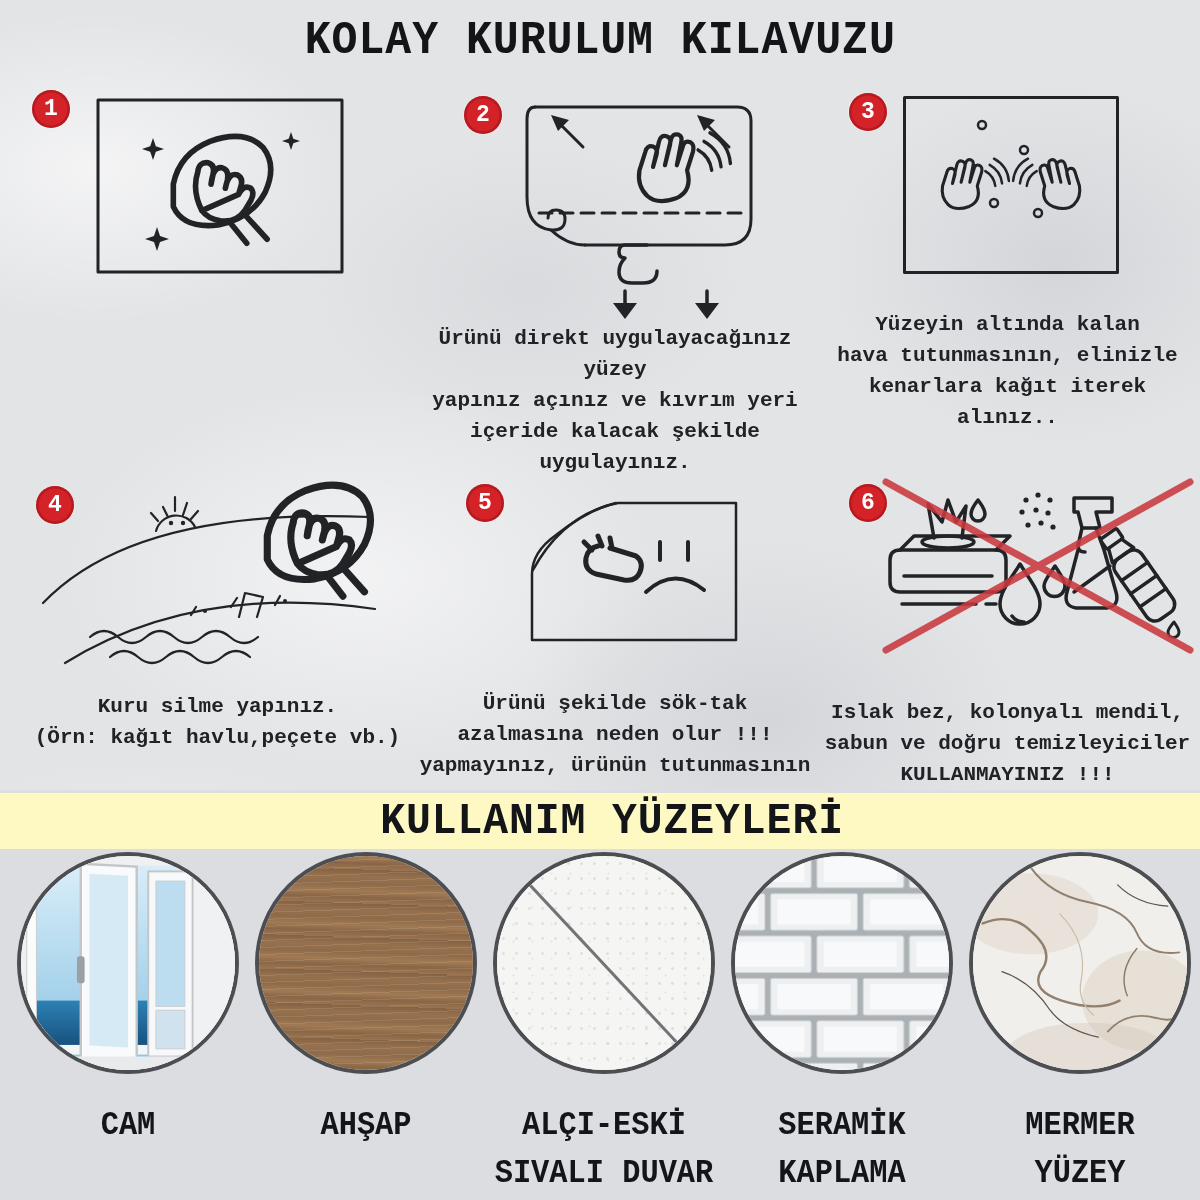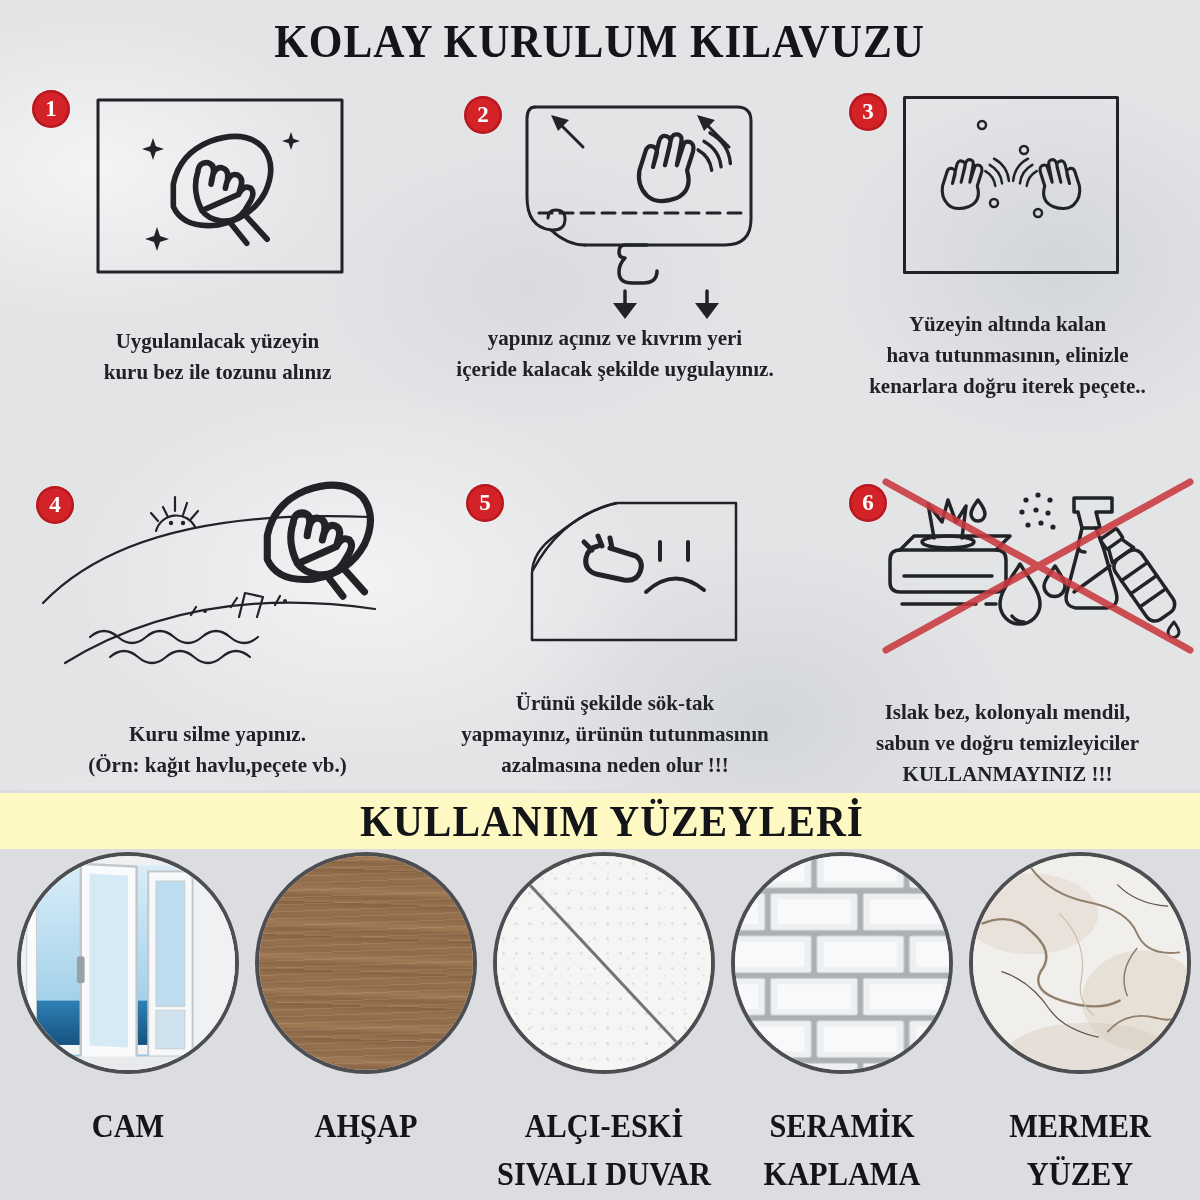--- a/index.html
+++ b/index.html
@@ -1,18 +1,18 @@
 <!DOCTYPE html>
 <html><head>
 <meta charset="utf-8">
 <style>
   html,body{margin:0;padding:0;}
   .page{
     position:relative;width:1200px;height:1200px;overflow:hidden;
-    font-family:Liberation Serif, serif;color:#1d1e21;
+    font-family:Liberation Mono, monospace;color:#1d1e21;
     background-color:#e3e4e6;
     background-image:
       radial-gradient(420px 260px at 8% 14%, rgba(255,255,255,.6), transparent 60%),
       radial-gradient(380px 300px at 88% 22%, rgba(198,202,207,.55), transparent 60%),
       radial-gradient(500px 320px at 30% 48%, rgba(255,255,255,.55), transparent 60%),
       radial-gradient(420px 300px at 64% 60%, rgba(196,200,205,.5), transparent 60%),
       radial-gradient(360px 240px at 44% 24%, rgba(206,209,213,.5), transparent 60%),
       radial-gradient(520px 300px at 12% 78%, rgba(255,255,255,.45), transparent 60%);
   }
   .main-title{position:absolute;top:14px;left:0;width:100%;text-align:center;}
@@ -71,25 +71,20 @@
           <path d="M16 58 Q22 28 52 16 Q86 4 104 22 Q118 40 106 66 Q92 92 60 98 Q26 102 16 80 Z"></path>
           <path d="M44 84 Q34 64 40 46 M40 46 Q41 36 50 37 Q57 39 55 48 L53 58 M53 58 Q55 40 64 42 Q71 44 69 54 L67 62 M67 62 Q70 46 79 49 Q85 52 82 61 L80 68 M80 68 Q85 58 92 62 Q96 66 92 74 L86 84 Q78 96 62 94 Q50 92 44 84 Z"></path>
           <path d="M88 90 L108 112 M72 96 L88 116"></path>
         </g>
         <g fill="#212326">
           <path d="M58 41 L60.8 49.2 L69 52 L60.8 54.8 L58 63 L55.2 54.8 L47 52 L55.2 49.2 Z"></path>
           <path d="M196 35 L198.3 41.7 L205 44 L198.3 46.3 L196 53 L193.7 46.3 L187 44 L193.7 41.7 Z"></path>
           <path d="M62 130 L65 139 L74 142 L65 145 L62 154 L59 145 L50 142 L59 139 Z"></path>
         </g>
       </svg>
-    </div>
-    <div class="caption" style="top:241px;">
-      <div>Uygulanılacak yüzeyin</div>
-      <div>kuru bez ile tozunu alınız</div>
-      <div></div>
     </div>
   </section>
 
   <section class="step" style="left:415px;top:85px;width:400px;height:370px;">
     <div class="badge" style="left:49px;top:11px;">
       <span>2</span>
       </div>
     <div class="icon-wrap" style="left:92px;top:8px;">
       <svg width="260" height="228" viewBox="0 0 260 228">
         <g class="ink" stroke-width="3">
@@ -110,20 +105,21 @@
           <polygon points="106,210 130,210 118,226"></polygon>
           <polygon points="188,210 212,210 200,226"></polygon>
         </g>
         <g class="ink" stroke-width="5" transform="translate(118,28) scale(0.85)">
           <path d="M26 88 Q14 76 17 58 L24 36 Q26 28 33 30 Q39 32 37 40 L33 54 M33 54 L40 24 Q42 16 49 18 Q55 20 53 28 L47 52 M47 52 L54 22 Q56 14 63 16 Q68 18 66 26 L61 52 M61 52 L68 30 Q70 22 77 25 Q82 28 80 36 L73 58 M73 58 Q80 82 60 91 Q38 99 26 88"></path>
           <path d="M86 34 Q100 42 102 58 M93 24 Q111 34 113 54 M100 14 Q122 26 124 50" stroke-width="4"></path>
         </g>
       </svg>
     </div>
     <div class="caption" style="top:238px;">
+      <div>Ürünü direkt uygulayacağınız yüzey</div>
       <div>yapınız açınız ve kıvrım yeri</div>
       <div>içeride kalacak şekilde uygulayınız.</div>
     </div>
   </section>
 
   <section class="step" style="left:820px;top:85px;width:375px;height:370px;">
     <div class="badge" style="left:29px;top:8px;">
       <span>3</span>
       </div>
     <div class="icon-wrap" style="left:82px;top:10px;">
@@ -141,21 +137,21 @@
           <circle cx="80" cy="30" r="4"></circle>
             <circle cx="122" cy="55" r="4"></circle>
           <circle cx="92" cy="108" r="4"></circle>
             <circle cx="136" cy="118" r="4"></circle>
         </g>
       </svg>
     </div>
     <div class="caption" style="top:224px;">
       <div>Yüzeyin altında kalan</div>
       <div>hava tutunmasının, elinizle</div>
-      <div>kenarlara doğru iterek peçete..</div>
+      <div>kenarlara kağıt iterek alınız..</div>
     </div>
   </section>
 
   <section class="step" style="left:20px;top:455px;width:395px;height:345px;">
     <div class="badge" style="left:16px;top:31px;">
       <span>4</span>
       </div>
     <div class="icon-wrap" style="left:15px;top:10px;">
       <svg width="345" height="205" viewBox="0 0 345 205">
         <g class="ink" stroke-width="2.2">
@@ -174,21 +170,21 @@
           <circle cx="250" cy="136" r="2"></circle>
             <circle cx="170" cy="146" r="2"></circle>
         </g>
         <g class="ink" stroke-width="6.6" transform="translate(215,8) scale(1.08)">
           <path d="M16 58 Q22 28 52 16 Q86 4 104 22 Q118 40 106 66 Q92 92 60 98 Q26 102 16 80 Z"></path>
           <path d="M44 84 Q34 64 40 46 M40 46 Q41 36 50 37 Q57 39 55 48 L53 58 M53 58 Q55 40 64 42 Q71 44 69 54 L67 62 M67 62 Q70 46 79 49 Q85 52 82 61 L80 68 M80 68 Q85 58 92 62 Q96 66 92 74 L86 84 Q78 96 62 94 Q50 92 44 84 Z"></path>
           <path d="M88 90 L106 110 M72 96 L86 114"></path>
         </g>
       </svg>
     </div>
-    <div class="caption" style="top:236px;margin-top:28px;">
+    <div class="caption" style="top:236px;">
       <div>Kuru silme yapınız.</div>
       <div>(Örn: kağıt havlu,peçete vb.)</div>
       <div></div>
     </div>
   </section>
 
   <section class="step" style="left:415px;top:455px;width:400px;height:345px;">
     <div class="badge" style="left:51px;top:29px;">
       <span>5</span>
       </div>
@@ -203,22 +199,22 @@
           <path d="M74 60 L66 52 M84 56 L80 46 M94 58 L92 48"></path>
         </g>
         <g class="ink" stroke-width="4">
           <path d="M142 52 V70 M170 52 V70"></path>
           <path d="M128 102 Q156 76 186 100"></path>
         </g>
       </svg>
     </div>
     <div class="caption" style="top:233px;">
       <div>Ürünü şekilde sök-tak</div>
+      <div>azalmasına neden olur !!!</div>
       <div>yapmayınız, ürünün tutunmasının</div>
-      <div>azalmasına neden olur !!!</div>
     </div>
   </section>
 
   <section class="step" style="left:820px;top:455px;width:375px;height:345px;">
     <div class="badge" style="left:29px;top:29px;">
       <span>6</span>
       </div>
     <div class="icon-wrap" style="left:58px;top:15px;">
       <svg width="320" height="195" viewBox="0 0 320 195">
         <g class="ink" stroke-width="3.5">

